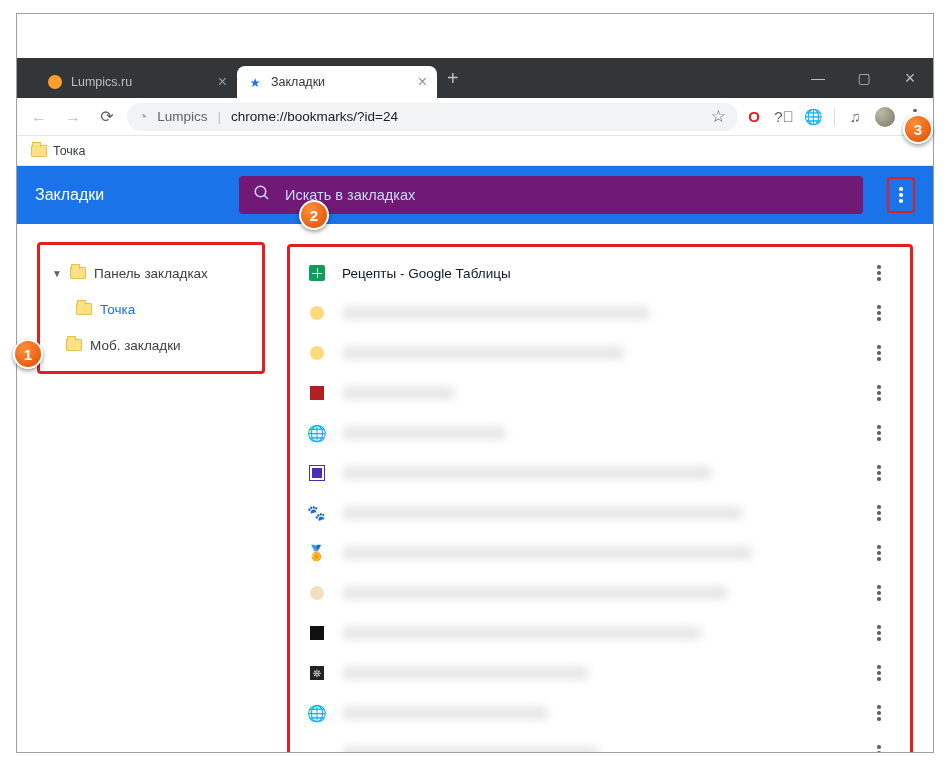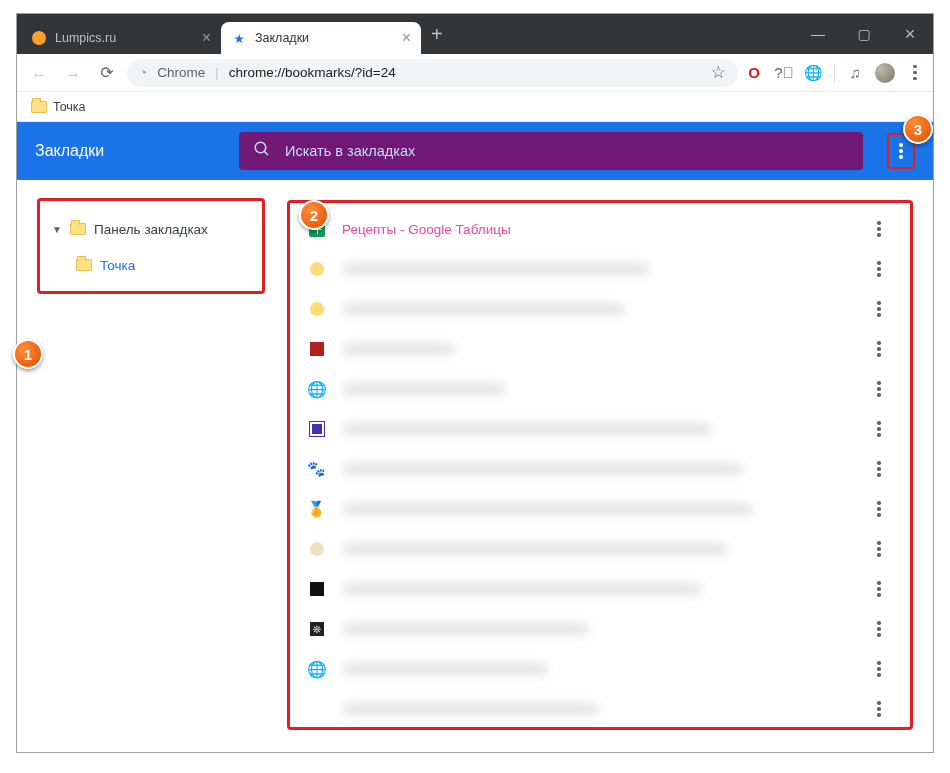--- a/index.html
+++ b/index.html
@@ -1,21 +1,21 @@
 <!DOCTYPE html>
 <html><head>
 <meta charset="utf-8">
 <style>
 * { margin: 0; padding: 0; box-sizing: border-box; font-family: "Segoe UI", Arial, sans-serif; }
 body { background: #fff; width: 950px; height: 773px; overflow: hidden; }
 
 .window { width: 918px; height: 740px; margin: 13px 16px; border: 1px solid #a0a0a0; background: #fff; display: flex; flex-direction: column; position: relative; }
 
 
-.tab-strip { background: #323639; height: 40px; display: flex; align-items: center; padding-left: 4px; position: relative; }
+.tab-strip { background: #323639; height: 40px; display: flex; align-items: center; padding-left: 20px; position: relative; margin-top: 44px; }
 .tab { height: 32px; display: flex; align-items: center; padding: 0 10px; gap: 8px; min-width: 200px; font-size: 12.5px; margin-top: 8px; position: relative; }
 .tab.inactive { color: #bfbfbf; }
 .tab.active { background: #fff; color: #333; border-radius: 8px 8px 0 0; }
 .tab .favicon { width: 16px; height: 16px; display:flex; align-items:center; justify-content:center; }
 .tab .close { margin-left: auto; font-size: 16px; opacity: .7; }
 .newtab { color:#bfbfbf; font-size:20px; padding:0 10px; }
 .win-controls { margin-left:auto; display:flex; }
 .win-controls div { width:46px; height:40px; display:flex; align-items:center; justify-content:center; color:#bfbfbf; font-size:14px; }
 
 
@@ -53,21 +53,21 @@
 .side-box { border:3px solid #e02020; border-radius:4px; padding:10px 6px 8px 6px; }
 .tree-item { display:flex; align-items:center; gap:8px; height:36px; padding:0 6px; font-size:13.5px; color:#3c4043; border-radius:4px; }
 .tree-item.child { padding-left:30px; color:#1a73e8; }
 .tree-item.child .folder-icon { background:#ffe082; }
 .caret { width:10px; font-size:10px; color:#5f6368; }
 
 .content { flex:1; padding:20px 20px 0 10px; position:relative; }
 .content-box { border:3px solid #e02020; border-radius:4px; padding:6px 4px; height:530px; overflow:hidden; }
 .bm-item { height:40px; display:flex; align-items:center; gap:16px; padding:0 14px; }
 .bm-item .ico { width:18px; height:18px; display:flex; align-items:center; justify-content:center; font-size:15px; }
-.bm-item .txt { flex:1; font-size:13.5px; color:#ec4899; }
+.bm-item .txt { flex:1; font-size:13.5px; color:#0f172a; }
 .bm-item .blur { filter: blur(5px); color:#b0b0b0; background:#e4e4e4; height:12px; border-radius:6px; }
 .bm-item .menu { width:20px; }
 
 
 .callout { position:absolute; width:30px; height:30px; border-radius:50%; background: radial-gradient(circle at 35% 30%, #ff8f3a 0%, #e24a00 100%); border:2px solid #fff; box-shadow:0 2px 4px rgba(0,0,0,.4); display:flex; align-items:center; justify-content:center; font-weight:700; color:#fff; font-size:15px; z-index:10; }
 
 .sheets-ico { width:16px; height:16px; background:#0f9d58; border-radius:2px; position:relative; }
 .sheets-ico::before { content:''; position:absolute; left:3px; top:3px; right:3px; bottom:3px; background:
   linear-gradient(#fff,#fff) center/100% 1px no-repeat,
   linear-gradient(#fff,#fff) center/1px 100% no-repeat; }
@@ -98,21 +98,21 @@
       <div style="font-size:18px">×</div>
     </div>
   </div>
 
   <div class="toolbar">
     <div class="tool-btn dim">←</div>
     <div class="tool-btn dim">→</div>
     <div class="tool-btn">⟳</div>
     <div class="addr-bar">
       <span style="color:#9aa0a6">◔</span>
-      <span class="chrome-label">Chrome</span>
+      <span class="chrome-label">Lumpics</span>
       <span class="sep">|</span>
       <span class="url">chrome://bookmarks/?id=24</span>
       <span class="star">☆</span>
     </div>
     <div class="ext-icons">
       <span style="color:#e31b23;font-weight:700">O</span>
       <span style="color:#5f6368">?⃞</span>
       <span style="color:#5f6368">🌐</span>
       <span style="width:1px;height:18px;background:#ddd"></span>
       <span style="color:#5f6368">♫</span>
@@ -157,20 +157,24 @@
       <div class="side-box">
         <div class="tree-item">
           <span class="caret">▼</span>
           <span class="folder-icon"></span>
           <span>Панель закладках</span>
         </div>
         <div class="tree-item child">
           <span class="folder-icon"></span>
           <span>Точка</span>
         </div>
+        <div class="tree-item" style="padding-left:20px">
+          <span class="folder-icon"></span>
+          <span>Моб. закладки</span>
+        </div>
       </div>
     </div>
 
     <div class="content">
       <div class="content-box" id="bm-list">
           <div class="bm-item">
             <span class="ico">
               <span class="sheets-ico"></span>
             </span>
             <span class="txt">Рецепты - Google Таблицы</span>

